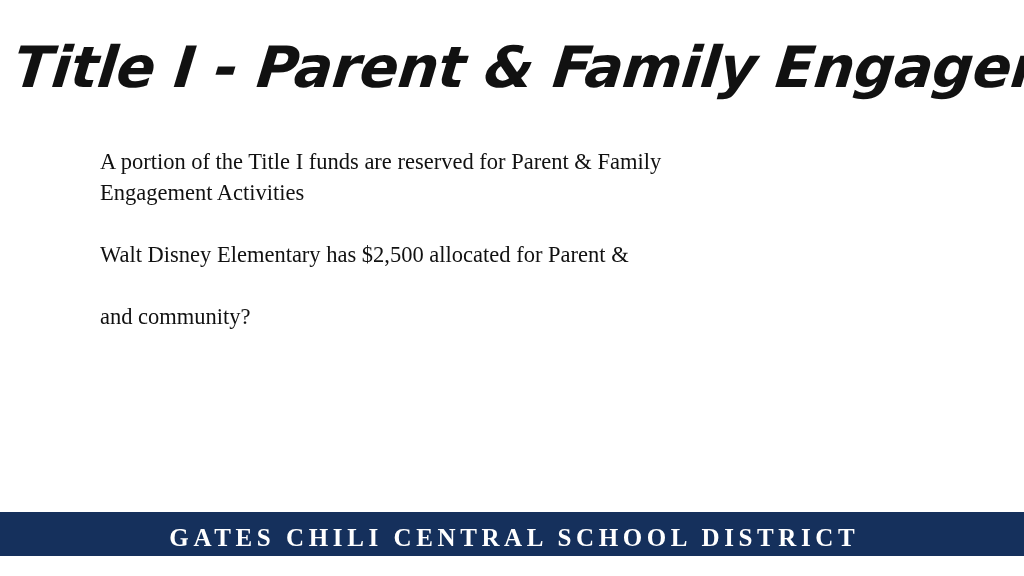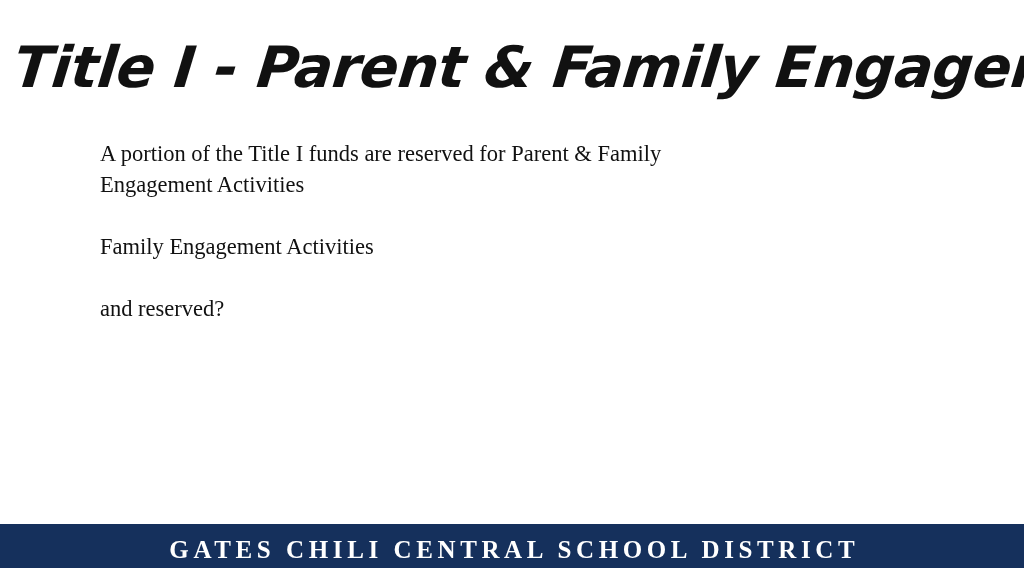--- a/index.html
+++ b/index.html
@@ -35,21 +35,21 @@
     font-weight: 700;
     font-style: italic;
     letter-spacing: -0.5px;
     transform: skewX(-6deg);
     transform-origin: left center;
   }
   
   #body-text {
     position: absolute;
     left: 100px;
-    top: 138px;
+    top: 146px;
     width: 830px;
   }
   .para {
     font-family: "Liberation Serif", serif;
     font-size: 22.5px;
     line-height: 31px;
     color: #111111;
     margin: 0;
     padding: 0;
   }
@@ -57,21 +57,21 @@
     height: 31px;
   }
   .para .pline {
     display: block;
     white-space: nowrap;
   }
   
   #footer-bar {
     position: absolute;
     left: 0;
-    top: 524px;
+    top: 512px;
     width: 1024px;
     height: 44px;
     background: #15305C;
   }
   #footer-text {
     position: absolute;
     left: 0;
     top: 0;
     width: 1024px;
     height: 52px;
@@ -96,27 +96,27 @@
   <div id="body-text">
 
     <div class="para">
       <span class="pline">A portion of the Title I funds are reserved for Parent &amp; Family</span>
       <span class="pline">Engagement Activities</span>
     </div>
 
     <div class="para-gap"></div>
 
     <div class="para">
-      <span class="pline">Family Engagement Activities</span>
+      <span class="pline">Walt Disney Elementary has $2,500 allocated for Parent &amp;</span>
     </div>
 
     <div class="para-gap"></div>
 
     <div class="para">
-      <span class="pline">and reserved?</span>
+      <span class="pline">and community?</span>
     </div>
 
   </div>
 
   <div id="footer-bar">
     <div id="footer-text">GATES CHILI CENTRAL SCHOOL DISTRICT</div>
   </div>
 
 </div>
 

